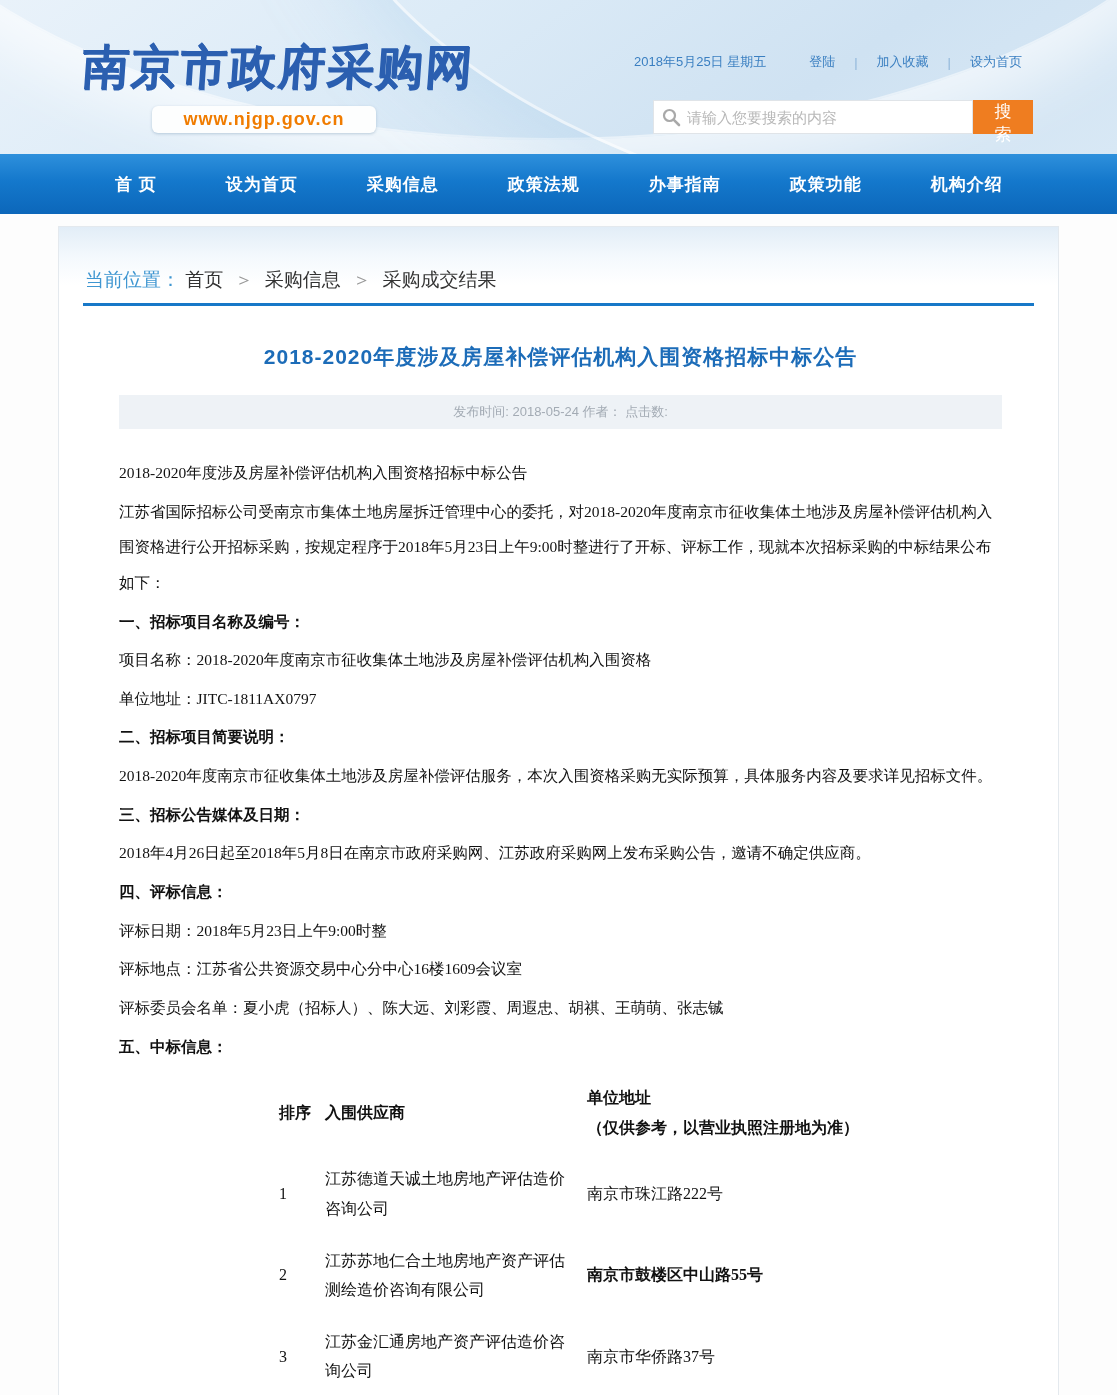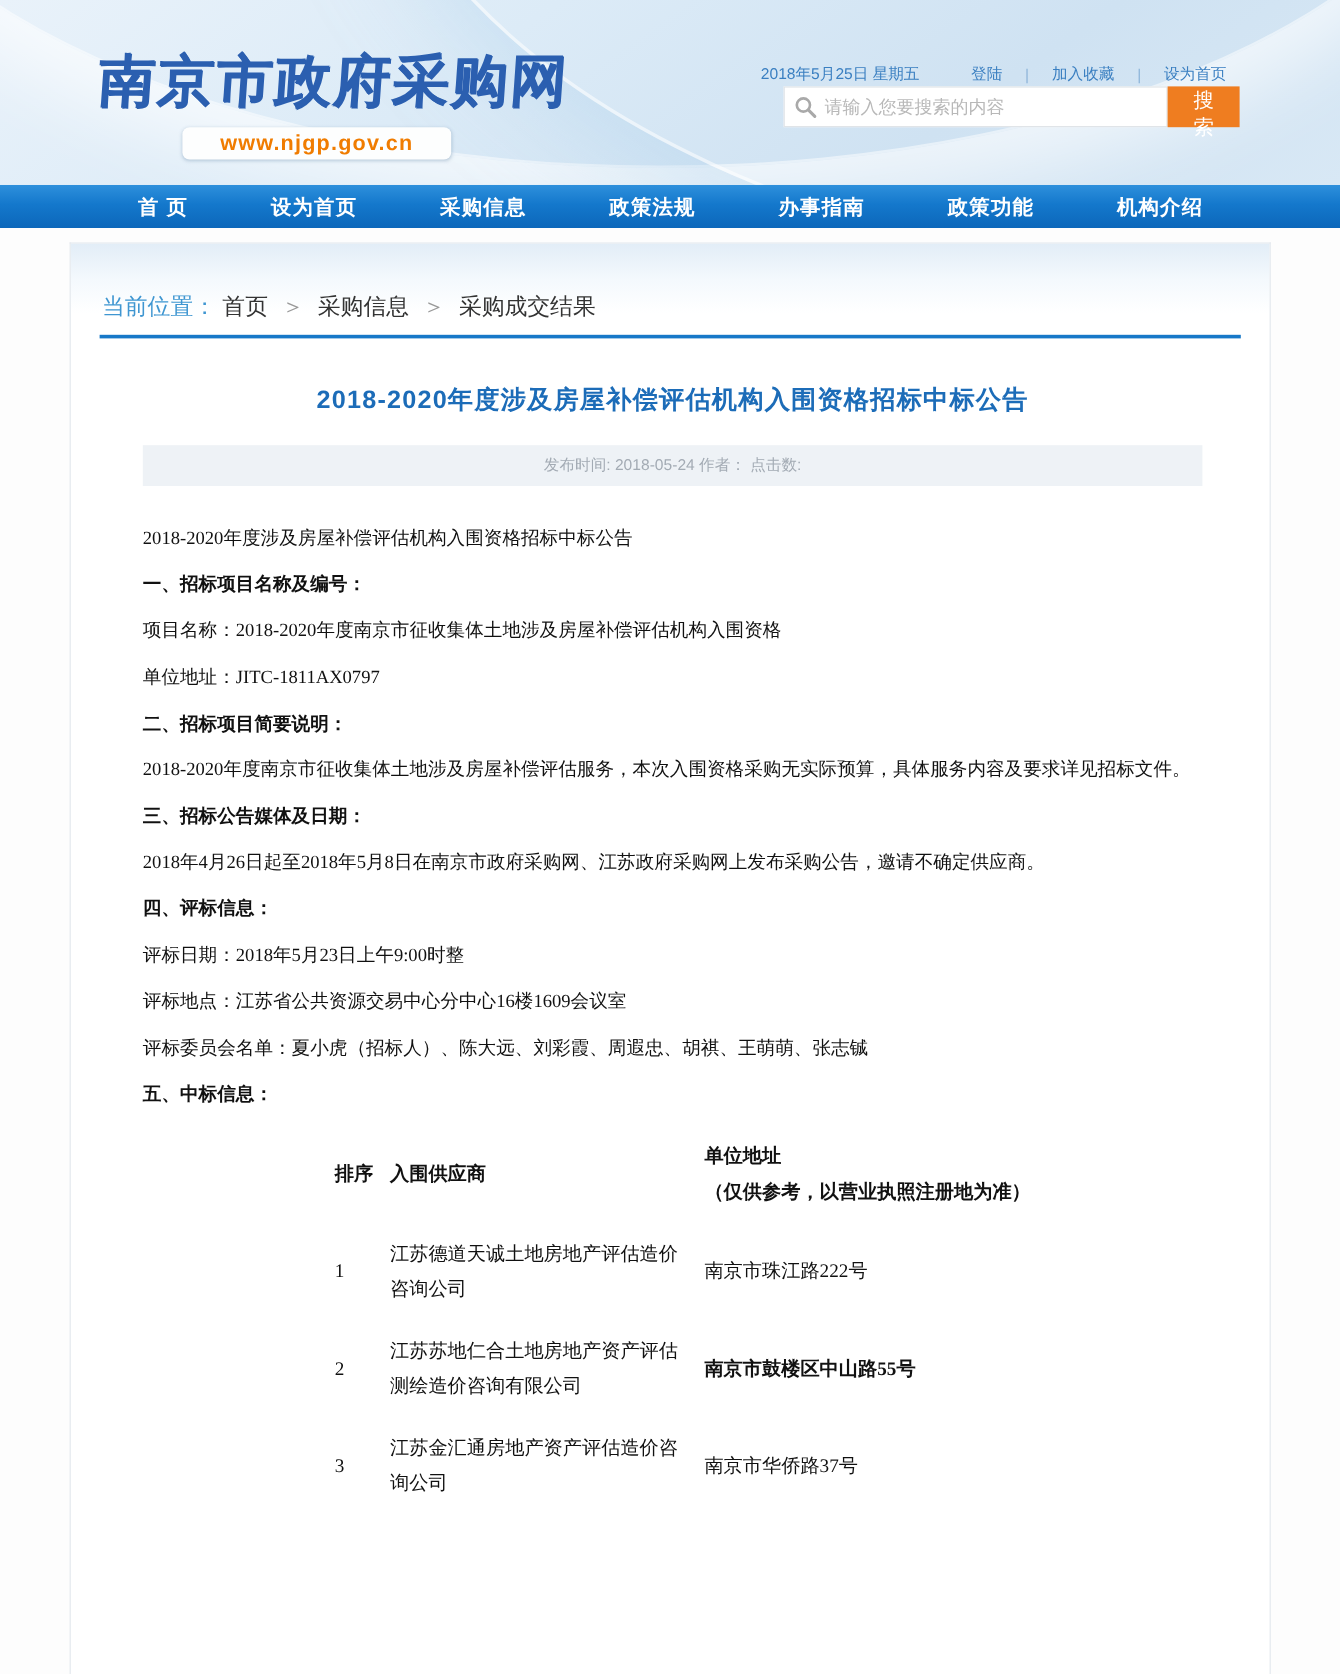--- a/index.html
+++ b/index.html
@@ -20,32 +20,32 @@
     transform:skewX(-4deg); text-shadow:1px 1px 0 #2b5fb0; }
   .url-pill { position:absolute; left:152px; top:106px; width:224px; height:27px;
     background:#fdfefe; border-radius:6px; box-shadow:0 1px 3px rgba(120,150,180,.45);
     display:flex; align-items:center; justify-content:center;
     color:#f07c00; font-size:18px; font-weight:bold; letter-spacing:1px; }
   .hdr-date { position:absolute; left:634px; top:53px; font-size:13px; color:#3a7fc1; }
   .top-links { position:absolute; right:95px; top:53px; font-size:13px; color:#3a7fc1;
     display:flex; gap:19px; align-items:center; }
   .top-links a { color:#3a7fc1; text-decoration:none; cursor:pointer; }
   .top-links .sep { color:#8fb6da; }
-  .search-wrap { position:absolute; left:653px; top:72px; display:flex; }
+  .search-wrap { position:absolute; left:653px; top:100px; display:flex; }
   .search-box { width:320px; height:34px; background:#fff; border:1px solid #e0e4e8;
     display:flex; align-items:center; padding:0 8px; }
   .search-box svg { flex:0 0 auto; margin-right:6px; }
   .search-box input { border:none; outline:none; width:100%; font-size:15px; color:#333;
     font-family:"Liberation Sans", sans-serif; background:transparent; }
   .search-box input::placeholder { color:#b8b8b8; }
   .search-btn { width:60px; height:34px; background:#ef7d20; color:#fff; border:none;
     font-size:17px; font-weight:normal; letter-spacing:6px; cursor:pointer; padding-left:6px; }
 
   
-  .main-nav { width:100%; height:36px; background:linear-gradient(180deg,#2e90dc 0%,#1478cc 45%,#0c67ba 100%);
+  .main-nav { width:100%; height:60px; background:linear-gradient(180deg,#2e90dc 0%,#1478cc 45%,#0c67ba 100%);
     display:flex; align-items:center; padding-left:98px; }
   .main-nav .nav-item { color:#fff; font-size:17px; font-weight:bold; letter-spacing:1px;
     padding:0 17px; margin-right:35px; cursor:pointer; white-space:nowrap; }
 
   
   .content-card { width:1001px; margin:12px 0 0 58px; height:1360px; background:#fff;
     border:1px solid #e4e9ee; border-bottom:none;
     background-image:linear-gradient(180deg,#e2edf7 0%,#f4f9fd 30px,#ffffff 58px); }
   .breadcrumb { padding:40px 0 0 26px; font-size:19px; color:#333; }
   .breadcrumb .bc-label { color:#3f96d1; }
@@ -129,20 +129,21 @@
       <a>采购成交结果</a>
     </div>
     <div class="blue-rule"></div>
 
     <article class="article">
       <h1 class="article-title">2018-2020年度涉及房屋补偿评估机构入围资格招标中标公告</h1>
       <div class="article-meta">发布时间: 2018-05-24 作者：  点击数:</div>
 
       <div class="article-body">
         <p>2018-2020年度涉及房屋补偿评估机构入围资格招标中标公告</p>
+        <p>江苏省国际招标公司受南京市集体土地房屋拆迁管理中心的委托，对2018-2020年度南京市征收集体土地涉及房屋补偿评估机构入围资格进行公开招标采购，按规定程序于2018年5月23日上午9:00时整进行了开标、评标工作，现就本次招标采购的中标结果公布如下：</p>
         <p class="sec">一、招标项目名称及编号：</p>
         <p>项目名称：2018-2020年度南京市征收集体土地涉及房屋补偿评估机构入围资格</p>
         <p>单位地址：JITC-1811AX0797</p>
         <p class="sec">二、招标项目简要说明：</p>
         <p>2018-2020年度南京市征收集体土地涉及房屋补偿评估服务，本次入围资格采购无实际预算，具体服务内容及要求详见招标文件。</p>
         <p class="sec">三、招标公告媒体及日期：</p>
         <p>2018年4月26日起至2018年5月8日在南京市政府采购网、江苏政府采购网上发布采购公告，邀请不确定供应商。</p>
         <p class="sec">四、评标信息：</p>
         <p>评标日期：2018年5月23日上午9:00时整</p>
         <p>评标地点：江苏省公共资源交易中心分中心16楼1609会议室</p>

